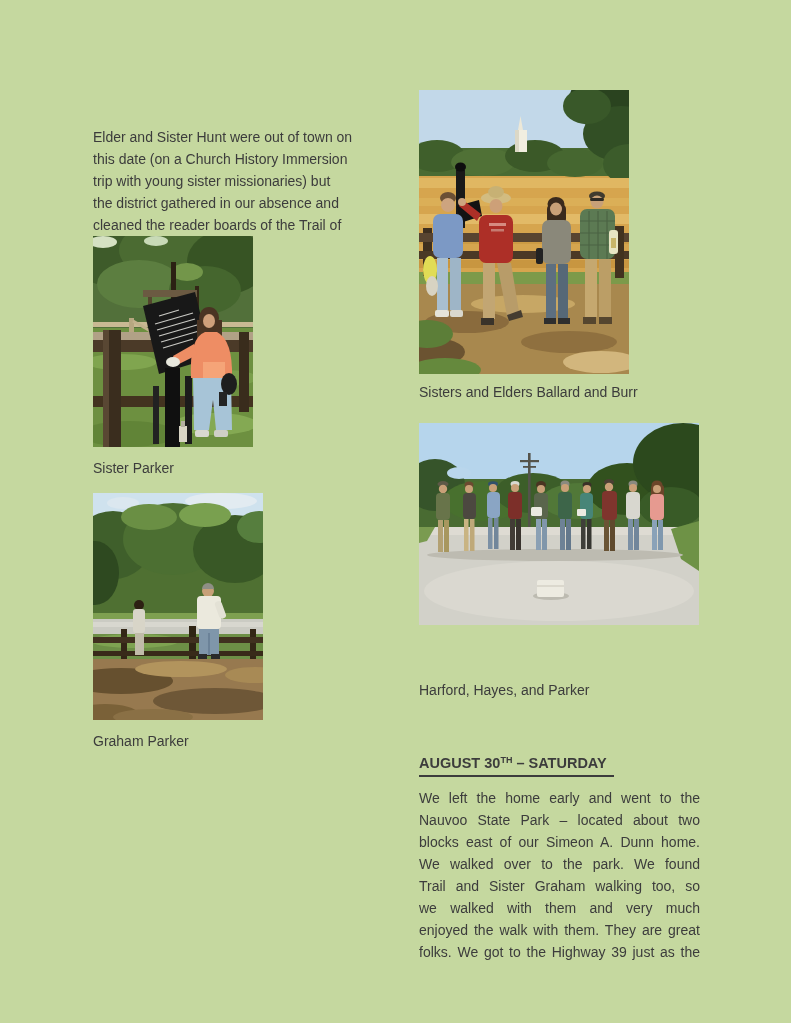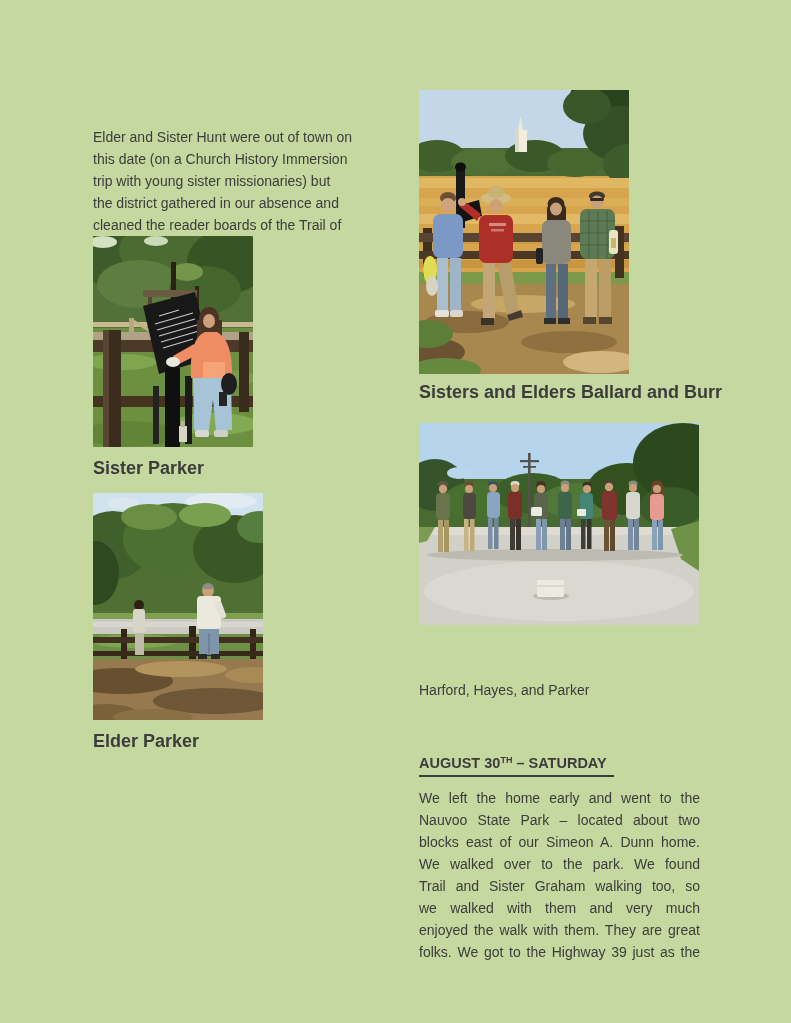--- a/index.html
+++ b/index.html
@@ -8,21 +8,21 @@
     width: 791px; height: 1023px;
     background: #c5d89f;
     color: #3c3c3c;
     font-family: "Liberation Sans", sans-serif;
     overflow: hidden;
   }
   .abs { position: absolute; }
   .txt { font-size: 14px; line-height: 22px; margin-top: 40px; }
   .line  { height: 22px; white-space: pre; }
   .jline { height: 22px; text-align: justify; text-align-last: justify; }
-  .caption { font-size: 18px; line-height: 22px; white-space: pre; font-weight: bold; }
+  .caption { font-size: 14px; line-height: 22px; white-space: pre; }
   .heading { font-size: 14.5px; line-height: 22px; font-weight: bold; margin-top: 32px; }
   .hd-inner {
     display: inline-block;
     border-bottom: 2px solid currentColor;
     padding-right: 7px; padding-bottom: 1px;
     white-space: pre;
   }
   sup.ord { font-size: 9px; vertical-align: 5px; font-weight: bold; }
   .photo svg { display: block; }
 </style>
@@ -168,21 +168,21 @@
         <rect y="166" width="170" height="61" fill="#97794f"></rect>
         <ellipse cx="28" cy="188" rx="52" ry="13" fill="#66502f"></ellipse>
         <ellipse cx="122" cy="208" rx="62" ry="13" fill="#6e5737"></ellipse>
         <ellipse cx="88" cy="176" rx="46" ry="8" fill="#b2945d"></ellipse>
         <ellipse cx="162" cy="182" rx="30" ry="8" fill="#a88a55"></ellipse>
         <ellipse cx="12" cy="220" rx="32" ry="9" fill="#7a6138"></ellipse>
         <ellipse cx="60" cy="224" rx="40" ry="8" fill="#8a7045"></ellipse>
       </g>
     </svg>
   </div>
-  <div class="abs caption" style="left:93px; top:730px;">Elder Parker</div>
+  <div class="abs caption" style="left:93px; top:730px;">Graham Parker</div>
 
   <div class="abs photo" style="left:419px; top:90px;">
     <svg width="210" height="284" viewBox="0 0 210 284">
       <rect width="210" height="284" fill="#d6a54e"></rect>
       <rect width="210" height="84" fill="#c2d8e9"></rect>
       <g>
         <rect y="58" width="210" height="28" fill="#4a6b33"></rect>
         <ellipse cx="18" cy="66" rx="28" ry="16" fill="#3f5f2b"></ellipse>
         <ellipse cx="64" cy="72" rx="32" ry="14" fill="#507136"></ellipse>
         <ellipse cx="116" cy="66" rx="30" ry="16" fill="#3b5928"></ellipse>

